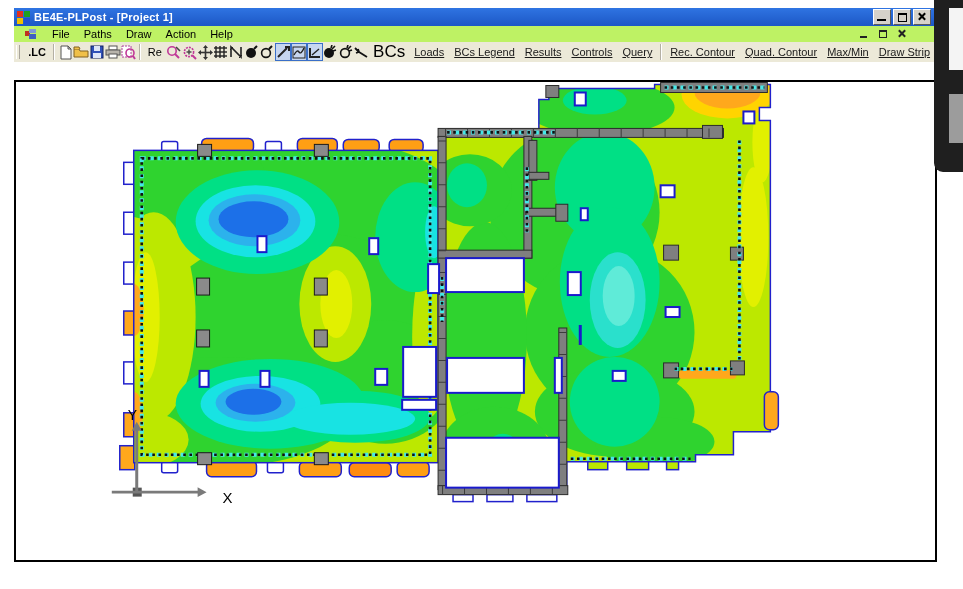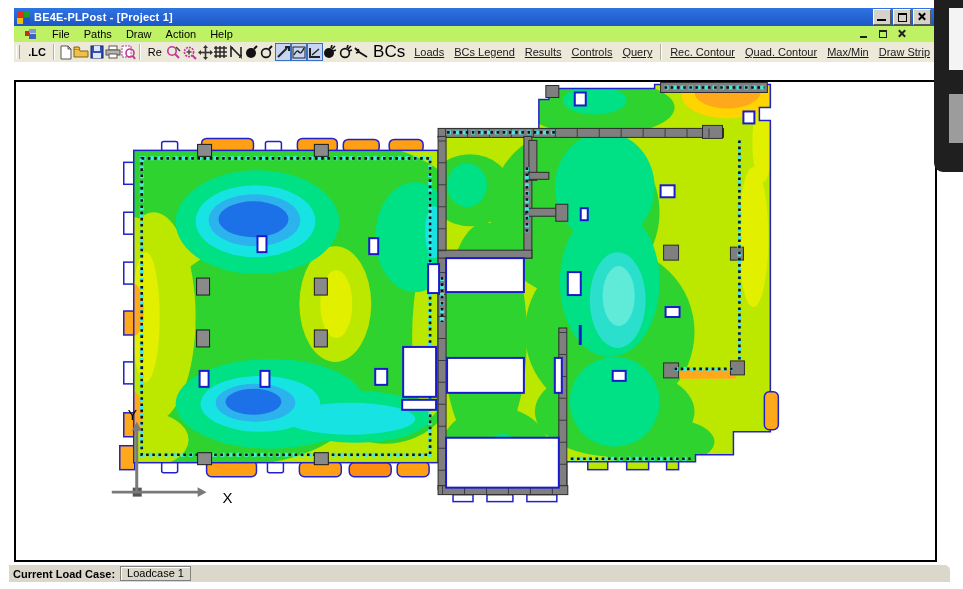--- a/index.html
+++ b/index.html
@@ -473,23 +473,19 @@
         <line x1="121" y1="410" x2="121" y2="348" stroke="#7a7a7a" stroke-width="3"></line>
         <path d="M121 340 l-5 9 h10 z" fill="#7a7a7a"></path>
         <line x1="96" y1="410.5" x2="183" y2="410.5" stroke="#7a7a7a" stroke-width="3"></line>
         <path d="M191 410.5 l-9 -5 v10 z" fill="#7a7a7a"></path>
         <text x="112" y="338" font-size="14" fill="#000" font-family="Liberation Sans, sans-serif">Y</text>
         <text x="207" y="421" font-size="15" fill="#000" font-family="Liberation Sans, sans-serif">X</text>
       </g>
     </svg>
   </div>
 
-  <div class="abs" id="statusbar">
-    <b>Current Load Case:</b>
-    <span class="lcbox">Loadcase 1</span>
-  </div>
 
   <div class="abs" id="darkstrip">
     <span class="white"></span>
     <span class="thumb"></span>
   </div>
 
 </div>
 
 </body></html>

